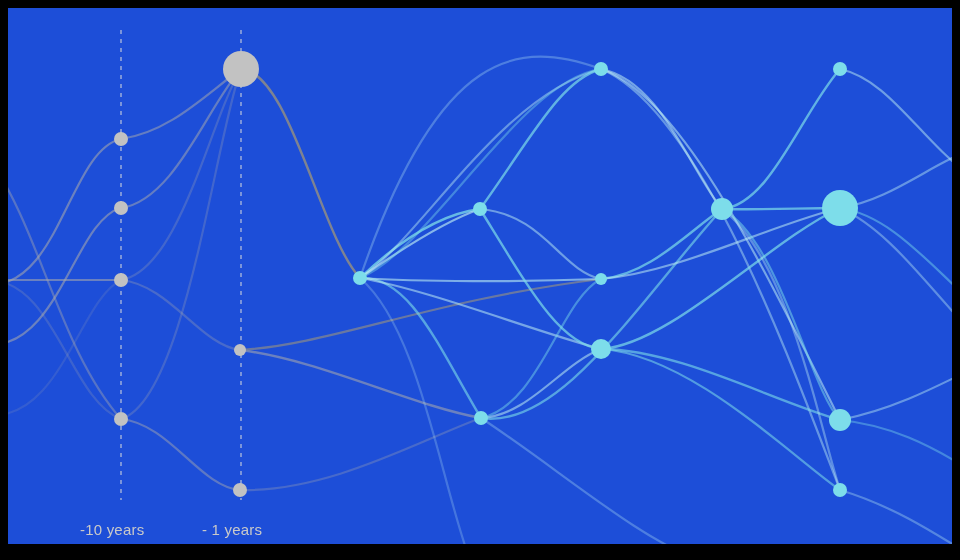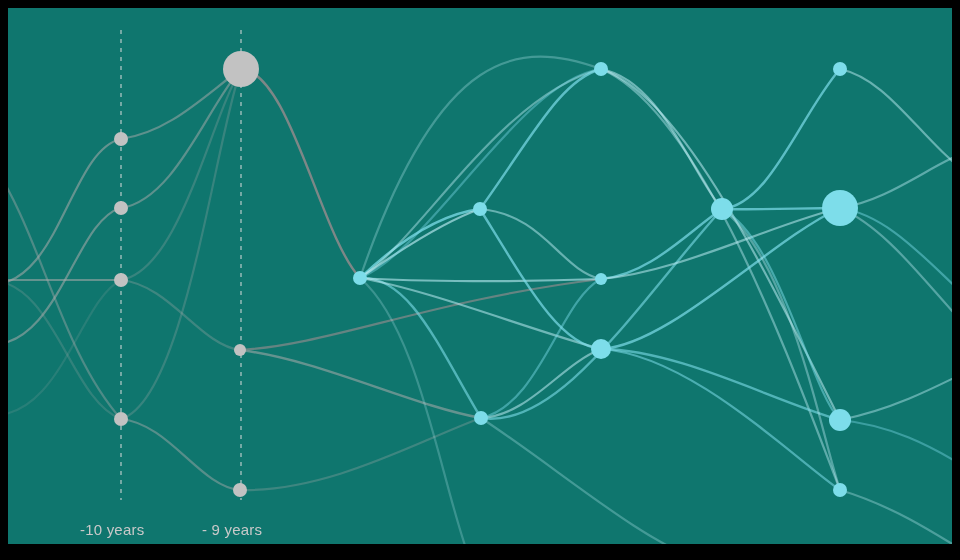--- a/index.html
+++ b/index.html
@@ -1,19 +1,19 @@
 <!DOCTYPE html>
 <html><head>
 <meta charset="utf-8">
 <style>
   html,body{margin:0;padding:0;background:#000;}
   body{width:960px;height:560px;overflow:hidden;
        font-family:"Liberation Sans","DejaVu Sans",sans-serif;}
   #frame{position:relative;width:960px;height:552px;box-sizing:border-box;
-         border:8px solid #000;background:#0f766e;overflow:hidden;}
+         border:8px solid #000;background:#1d4ed8;overflow:hidden;}
   #canvas{position:absolute;left:-8px;top:-8px;width:960px;height:560px;display:block;}
   .axis-label{position:absolute;font-size:15px;color:#C9C9C9;white-space:nowrap;
               letter-spacing:.2px;}
 </style>
 </head>
 <body>
 
 <div id="frame">
   <svg id="canvas" viewBox="0 0 960 560">
     <g id="gridlines">
@@ -89,15 +89,15 @@
         <circle cx="601" cy="349" r="10" fill="#7DDDEA"></circle>
         <circle cx="722" cy="209" r="11" fill="#7DDDEA"></circle>
         <circle cx="840" cy="69" r="7" fill="#7DDDEA"></circle>
         <circle cx="840" cy="208" r="18" fill="#7DDDEA"></circle>
         <circle cx="840" cy="420" r="11" fill="#7DDDEA"></circle>
         <circle cx="840" cy="490" r="7" fill="#7DDDEA"></circle>
       </g>
   </svg>
   <div id="labels">
       <div class="axis-label" style="left: 72px; top: 513px;">-10 years</div>
-      <div class="axis-label" style="left: 194px; top: 513px;">- 9 years</div>
+      <div class="axis-label" style="left: 194px; top: 513px;">- 1 years</div>
     </div>
 </div>
 
 </body></html>

